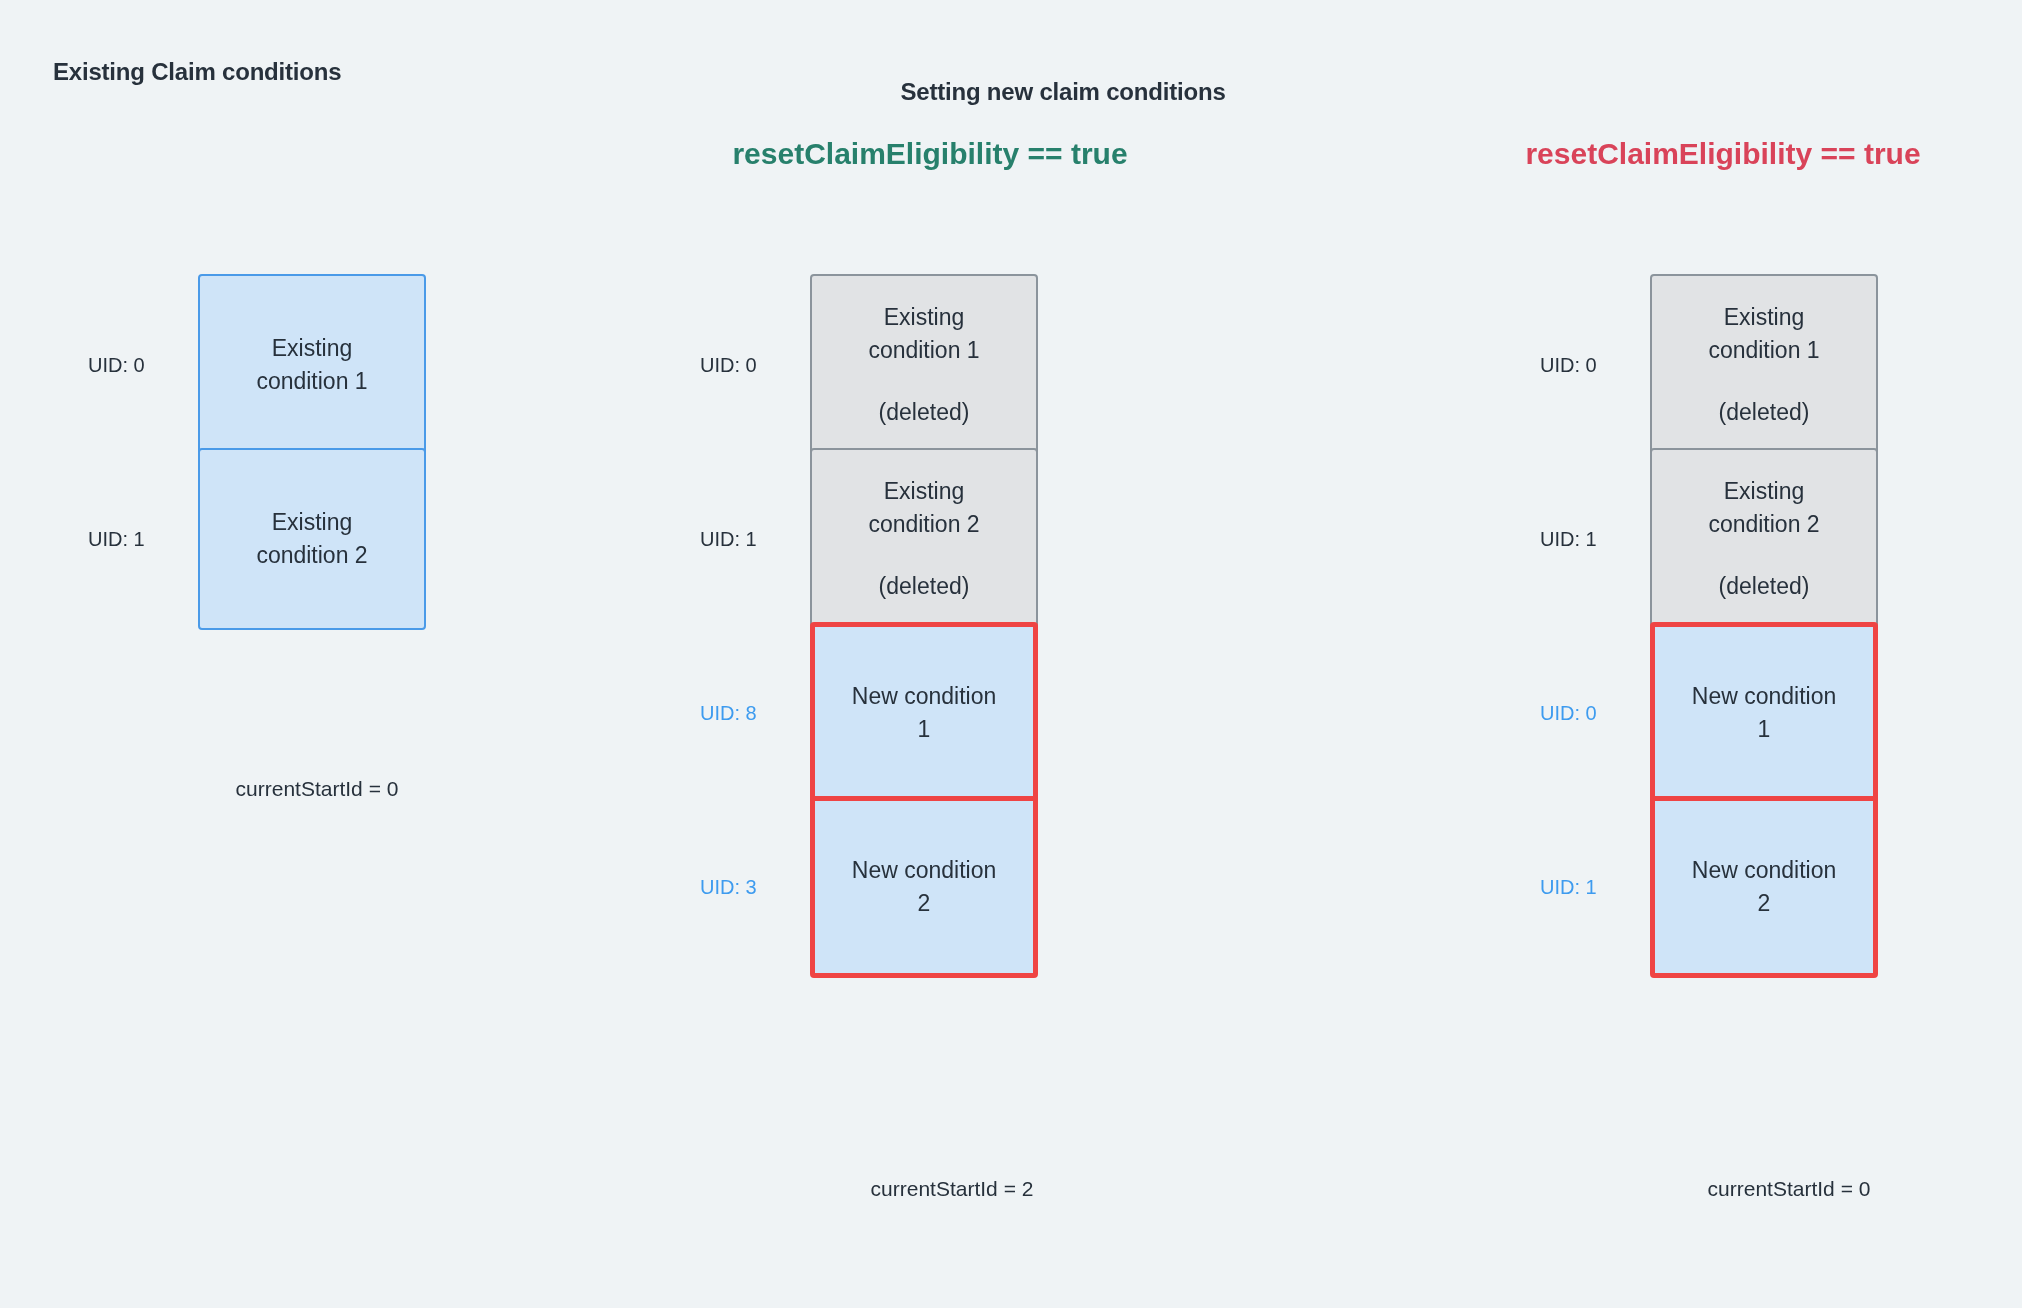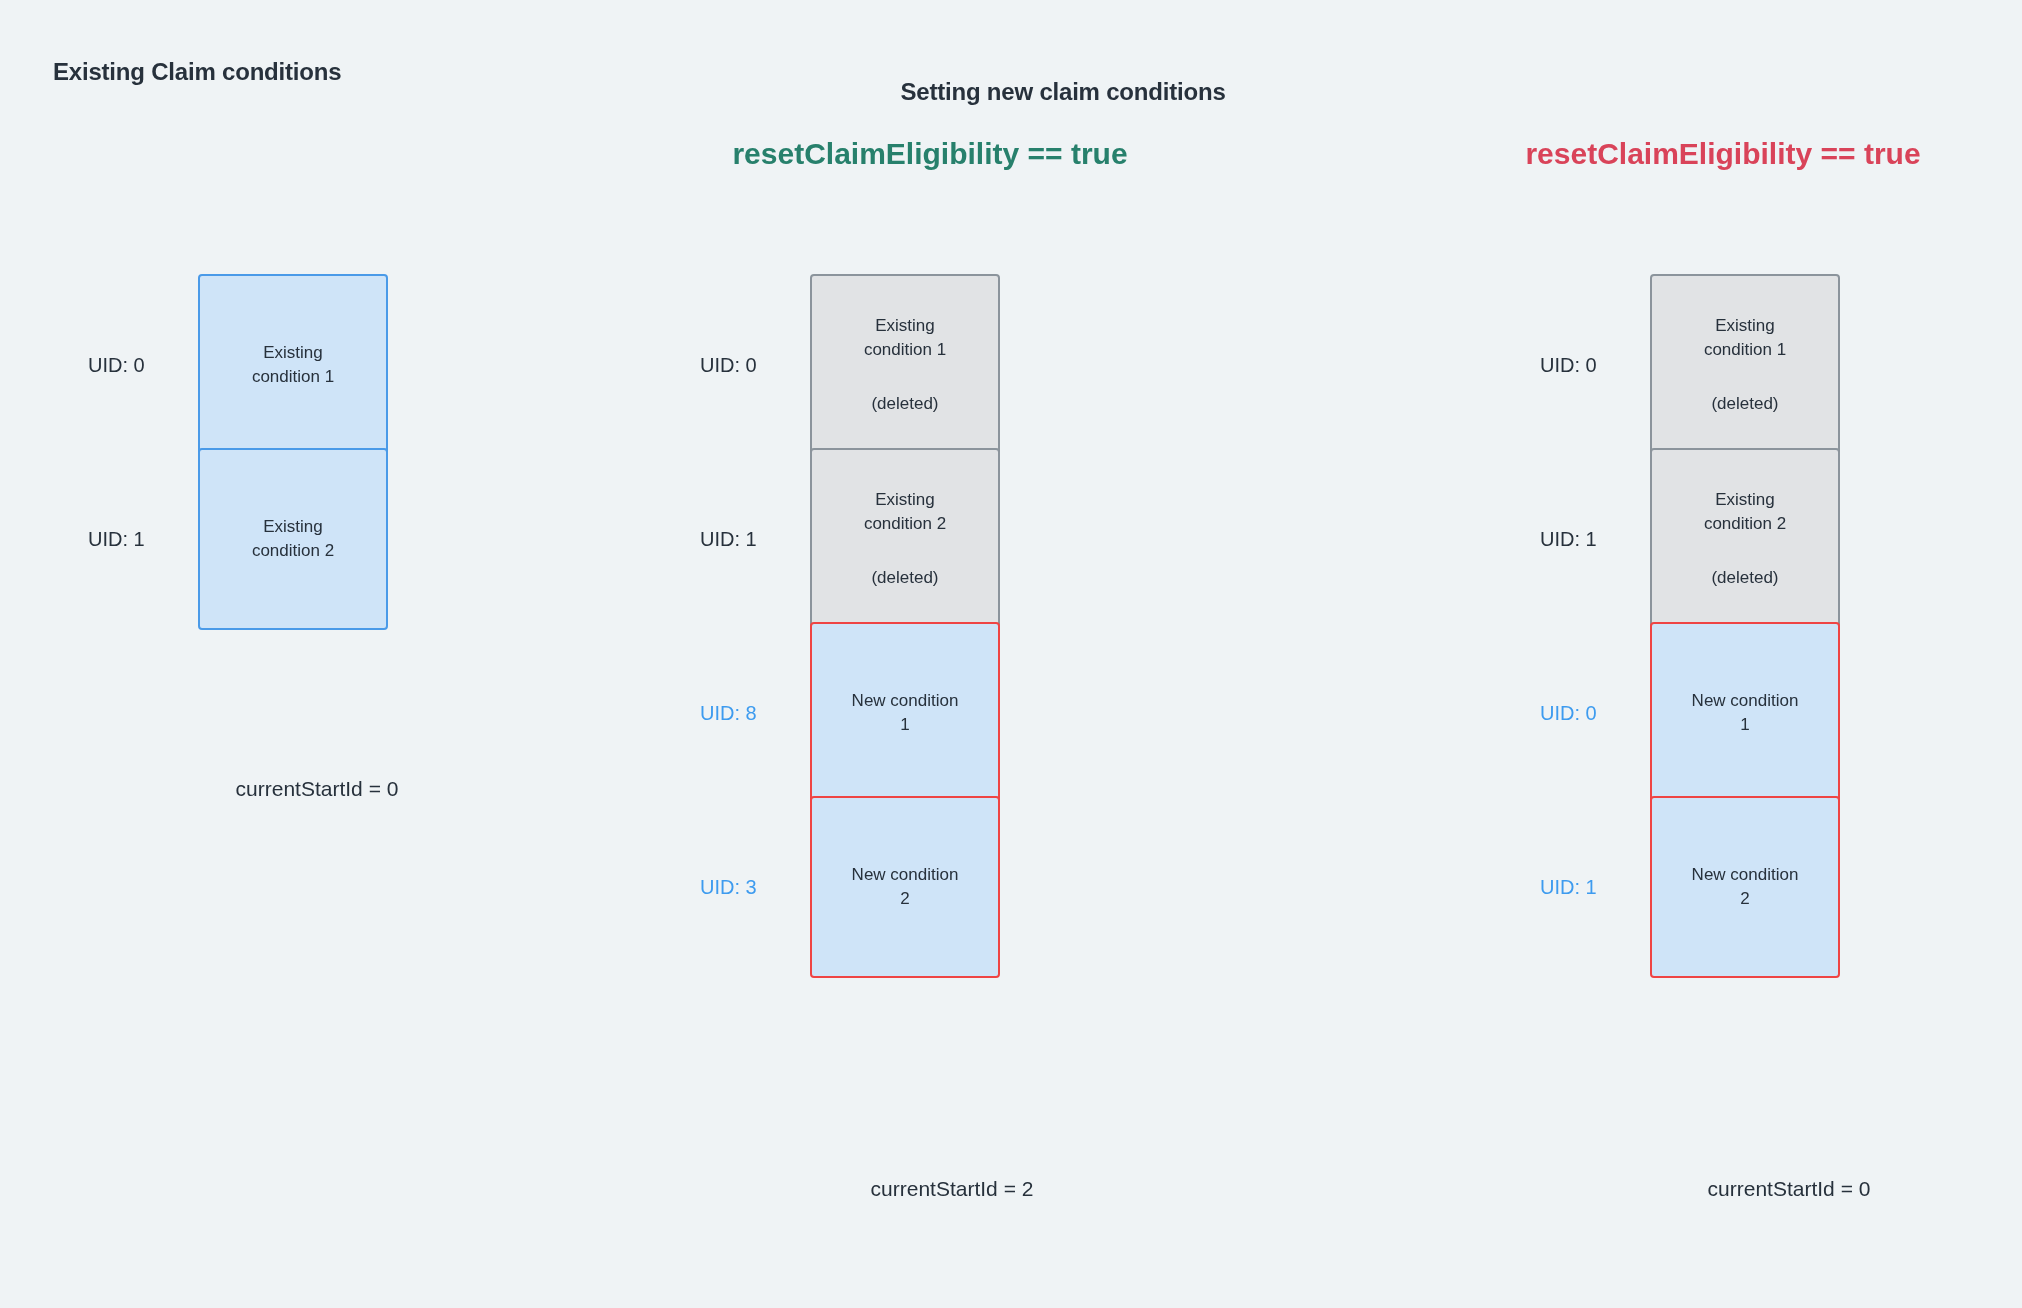--- a/index.html
+++ b/index.html
@@ -58,40 +58,40 @@
     font-size: 20px;
     font-weight: normal;
     color: #27313c;
     white-space: nowrap;
     width: 110px;
     text-align: left;
   }
   .uid.is-new { color: #3d9bef; }
 
   .box {
-    width: 190px;
+    width: 228px;
     height: 182px;
     border-radius: 4px;
     display: flex;
     flex-direction: column;
     align-items: center;
     justify-content: center;
     text-align: center;
-    font-size: 17px;
+    font-size: 23px;
     line-height: 1.42;
     color: #27313c;
     padding: 6px 10px;
   }
   .box.existing-active {
     background: #cfe4f8;
     border: 2px solid #4a9ae8;
   }
   .box.new-active {
     background: #cfe4f8;
-    border: 2px solid #ef4444;
+    border: 5px solid #ef4444;
   }
   .box.deleted {
     background: #e1e3e5;
     border: 2px solid #8b949c;
   }
   .box .line { display: block; }
   .box .deleted-tag { margin-top: 30px; display: block; }
 
   
   .r0 { top: 274px; }

